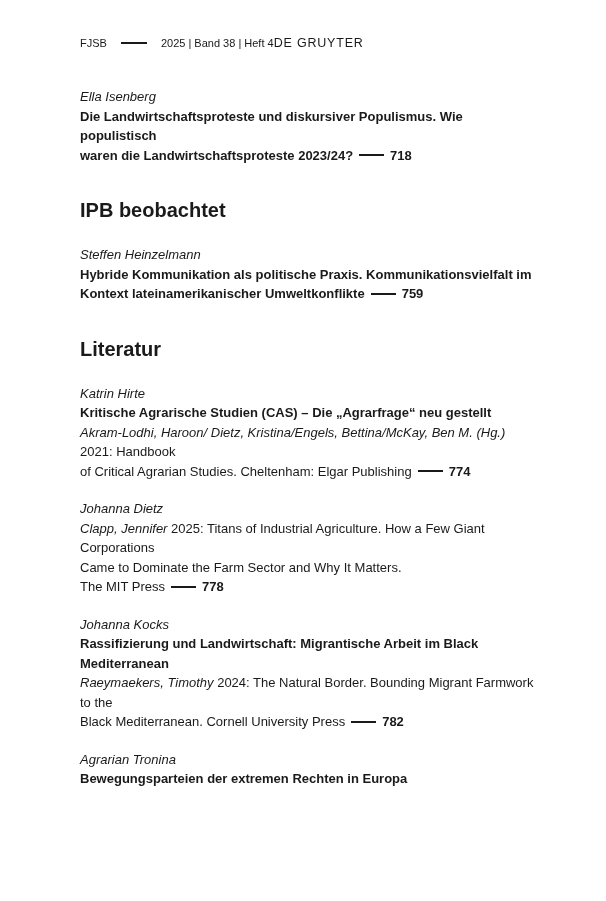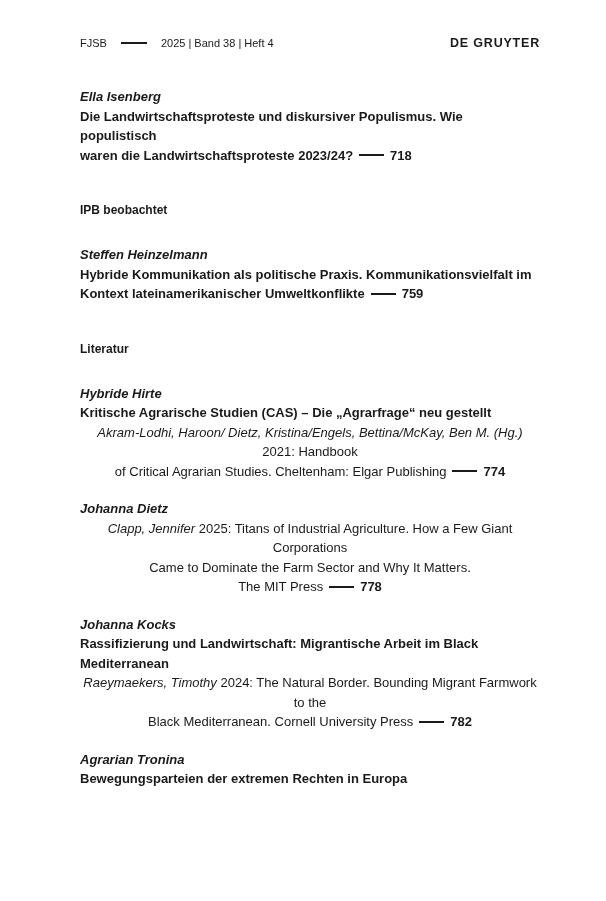--- a/index.html
+++ b/index.html
@@ -17,59 +17,58 @@
   .page {
     box-sizing: border-box;
     width: 606px;
     min-height: 901px;
     padding: 36px 66px 40px 80px;
     background: #ffffff;
   }
   
   .hdr {
     display: flex;
-    justify-content: space-between;
     align-items: center;
   }
   .hdr-left {
     display: flex;
     align-items: center;
     font-size: 11px;
     line-height: 13px;
   }
   .hdr-rule {
     display: inline-block;
     width: 26px;
     height: 2px;
     background: #1a1a1a;
     margin: 0 14px;
   }
   .publisher {
     font-size: 12.5px;
-    font-weight: 700;
+    font-weight: 400;
     letter-spacing: 0.8px;
   }
   
   main { margin-top: 37px; }
   .section-heading {
-    font-size: 12px;
+    font-size: 20px;
     font-weight: 700;
     margin: 36px 0 25px 0;
     line-height: 19px;
   }
   .entry {
     font-size: 13px;
     line-height: 19.5px;
     margin: 0 0 18px 0;
   }
   .entry p { margin: 0; }
-  .author { font-style: italic; font-weight: 700; }
+  .author { font-style: italic; font-weight: 400; }
   .title  { font-weight: 700; }
   .prewrap { white-space: pre-line; }
-  .ref { font-weight: 400; text-align: center; }
+  .ref { font-weight: 400; }
   .ref em { font-style: italic; }
   .page-rule {
     display: inline-block;
     width: 25px;
     height: 2px;
     background: #1a1a1a;
     vertical-align: middle;
     margin: 0 6px;
     position: relative;
     top: -1px;
@@ -106,21 +105,21 @@
         <p class="author">Steffen Heinzelmann</p>
         <p class="title"><span class="prewrap">Hybride Kommunikation als politische Praxis. Kommunikationsvielfalt im
 Kontext lateinamerikanischer Umweltkonflikte</span><span class="page-rule"></span><strong class="pg">759</strong></p>
       </div>
     </section>
 
     <section>
       <h2 class="section-heading">Literatur</h2>
 
       <div class="entry">
-        <p class="author">Hybride Hirte</p>
+        <p class="author">Katrin Hirte</p>
         <p class="title"><span class="prewrap">Kritische Agrarische Studien (CAS) – Die „Agrarfrage“ neu gestellt</span></p>
         <p class="ref"><em>Akram-Lodhi, Haroon/ Dietz, Kristina/Engels, Bettina/McKay, Ben M. (Hg.)</em><span class="prewrap"> 2021: Handbook
 of Critical Agrarian Studies. Cheltenham: Elgar Publishing</span><span class="page-rule"></span><strong class="pg">774</strong></p>
       </div>
 
       <div class="entry">
         <p class="author">Johanna Dietz</p>
         <p class="ref"><em>Clapp, Jennifer</em><span class="prewrap"> 2025: Titans of Industrial Agriculture. How a Few Giant Corporations
 Came to Dominate the Farm Sector and Why It Matters.
 The MIT Press</span><span class="page-rule"></span><strong class="pg">778</strong></p>

